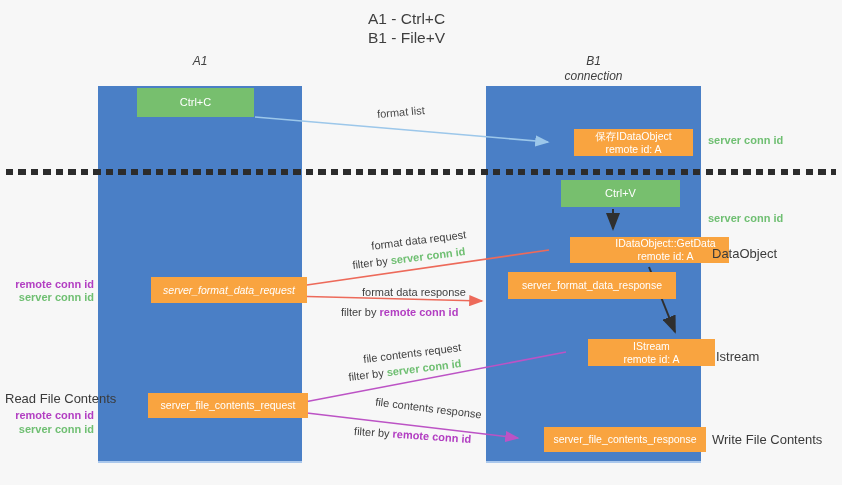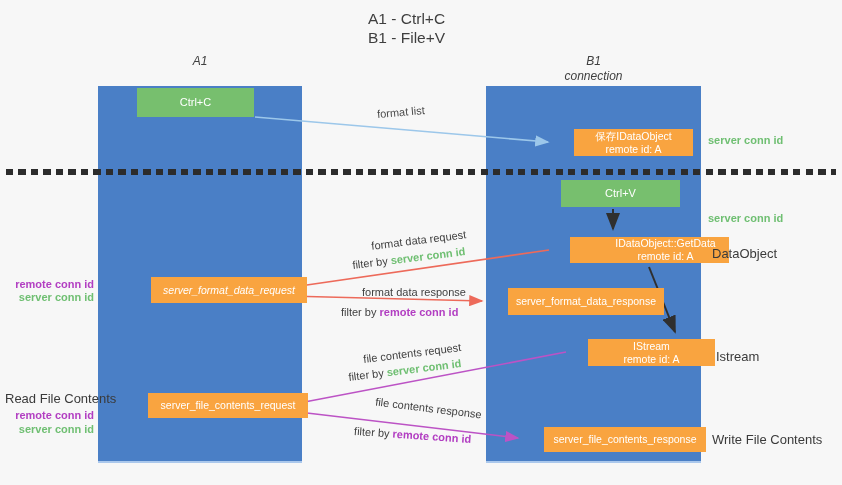--- a/index.html
+++ b/index.html
@@ -96,21 +96,21 @@
 
   <div class="node orange-box small" style="left:550px;top:237px;width:127px;height:26px;padding-left:32px;">
     <div>IDataObject::GetData</div>
     <div>remote id: A</div>
   </div>
 
   <div class="node orange-box small" style="left:131px;top:277px;width:156px;height:26px;font-style:italic;">
     <span>server_format_data_request</span>
   </div>
 
-  <div class="node orange-box small" style="left:488px;top:288px;width:156px;height:27px;">
+  <div class="node orange-box small" style="left:488px;top:272px;width:168px;height:27px;">
     <span>server_format_data_response</span>
   </div>
 
   <div class="node orange-box small" style="left:568px;top:339px;width:127px;height:27px;">
     <div>IStream</div>
     <div>remote id: A</div>
   </div>
 
   <div class="node orange-box small" style="left:128px;top:393px;width:160px;height:25px;">
     <span>server_file_contents_request</span>

